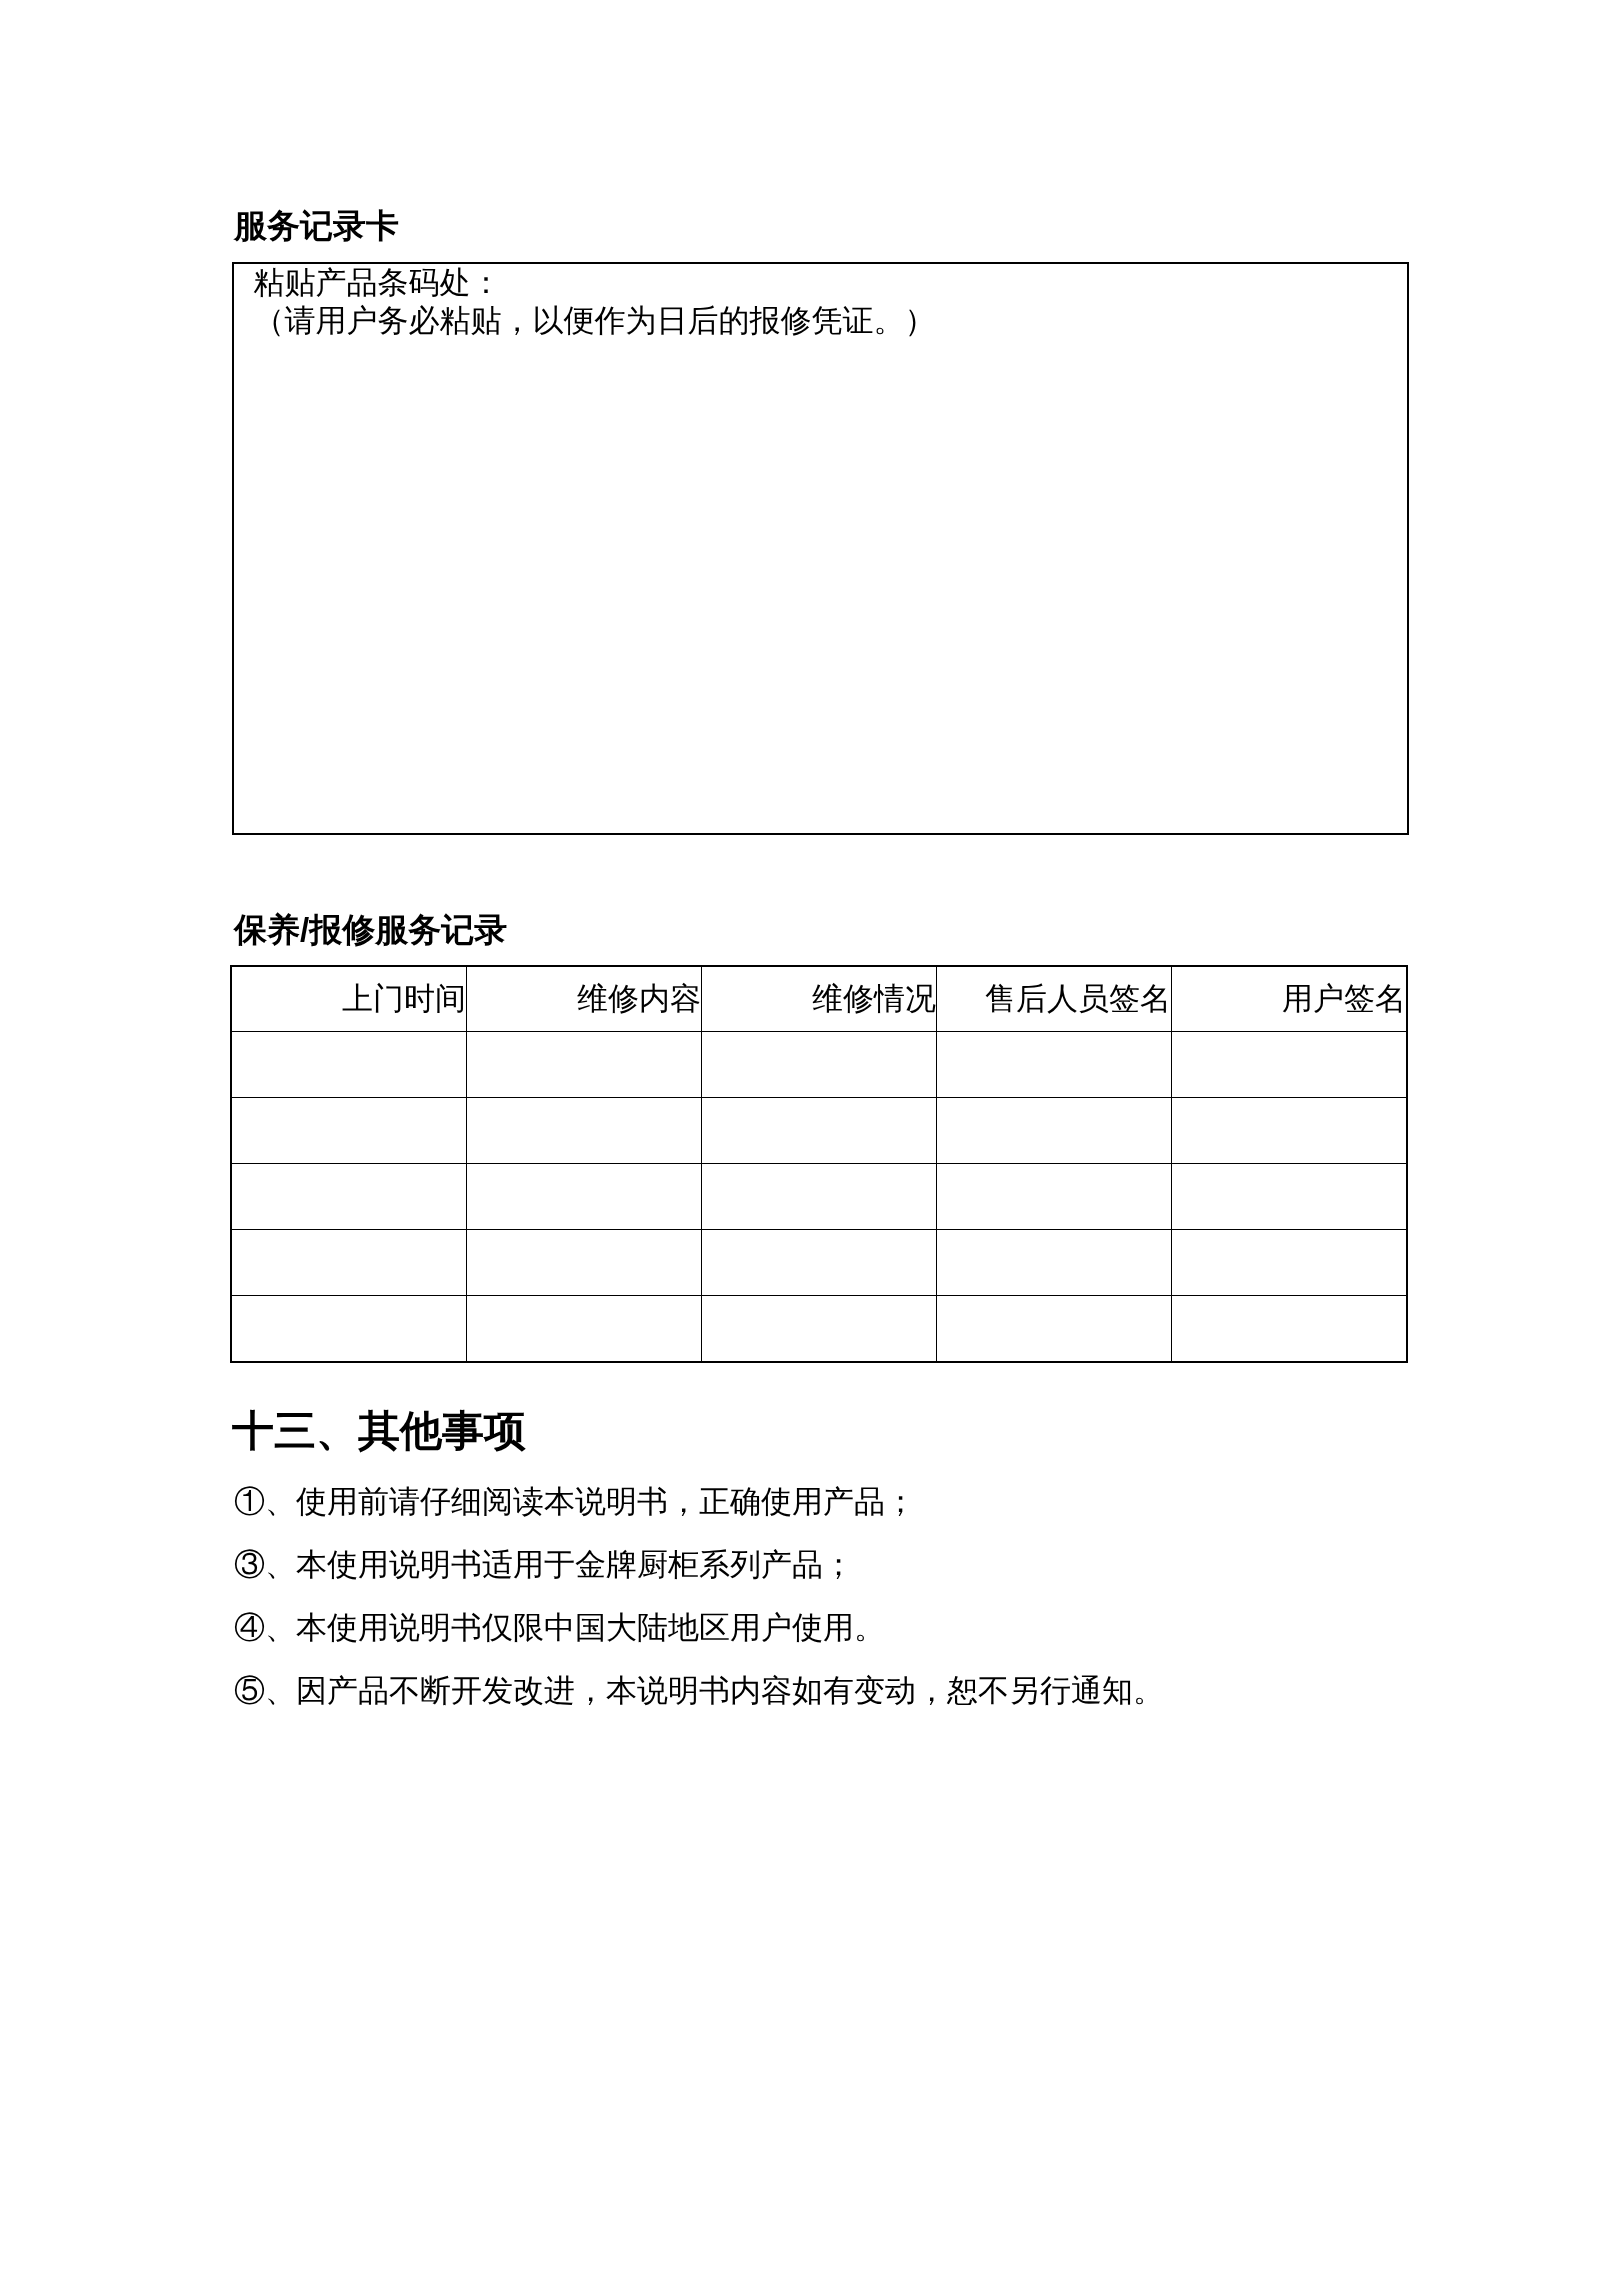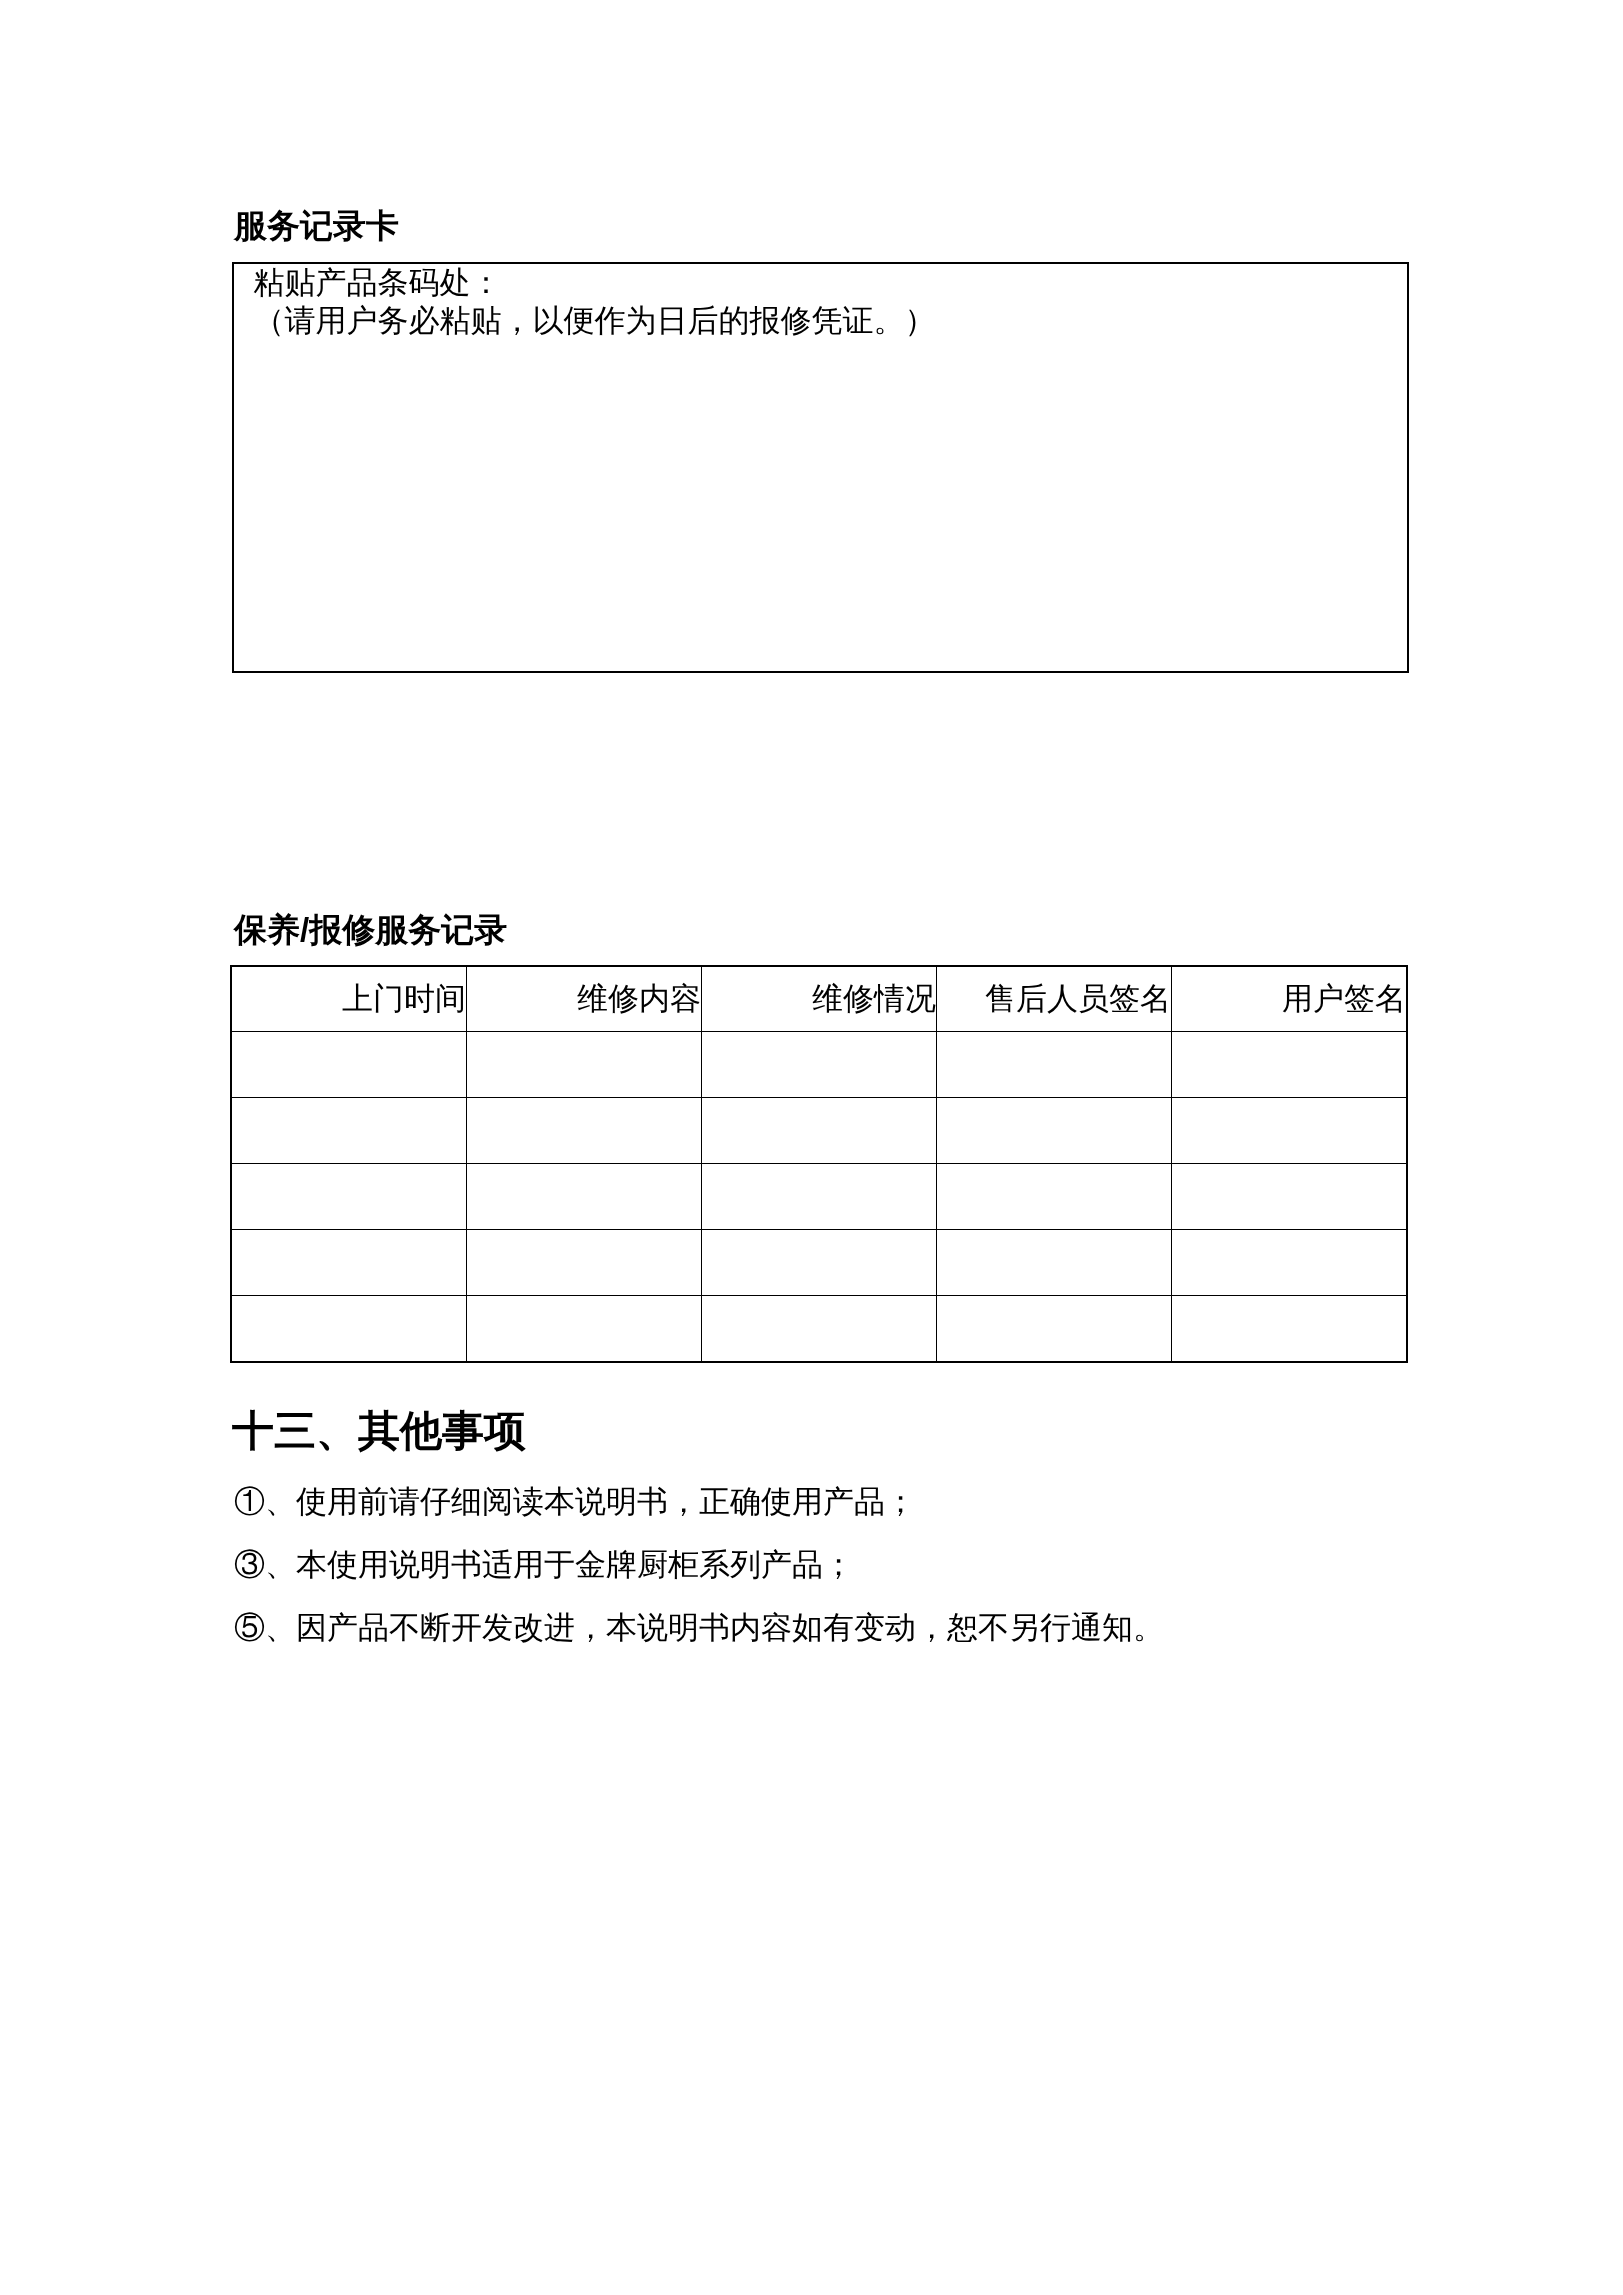--- a/index.html
+++ b/index.html
@@ -26,21 +26,21 @@
     white-space: nowrap;
   }
   #service-card-title { top: 207px; }
   #service-record-title { top: 911px; }
 
   .barcode-box {
     position: absolute;
     left: 232px;
     top: 262px;
     width: 1177px;
-    height: 411px;
+    height: 573px;
     border: 2px solid #000000;
     box-sizing: border-box;
   }
   .barcode-box p {
     margin: 0;
     padding-left: 19.6px;
     font-size: 31px;
     line-height: 38px;
     white-space: nowrap;
   }
@@ -153,17 +153,18 @@
         <td></td>
       </tr>
     </tbody>
   </table>
 
   <div class="big-title">十三、其他事项</div>
 
   <div class="items">
     <p>①、使用前请仔细阅读本说明书，正确使用产品；</p>
     <p>③、本使用说明书适用于金牌厨柜系列产品；</p>
+    <p>④、本使用说明书仅限中国大陆地区用户使用。</p>
     <p>⑤、因产品不断开发改进，本说明书内容如有变动，恕不另行通知。</p>
   </div>
 
 </div>
 
 
 </body></html>

